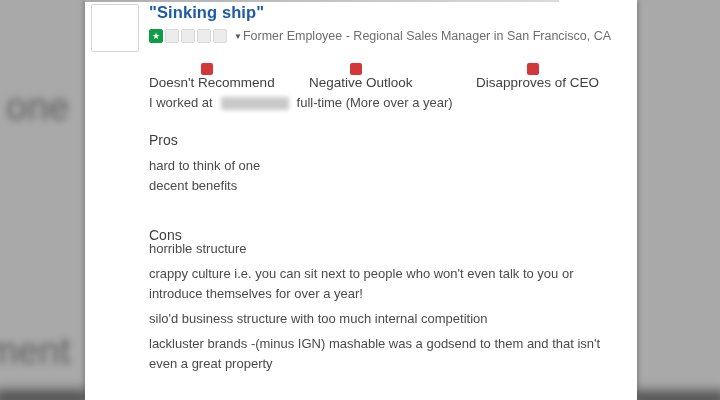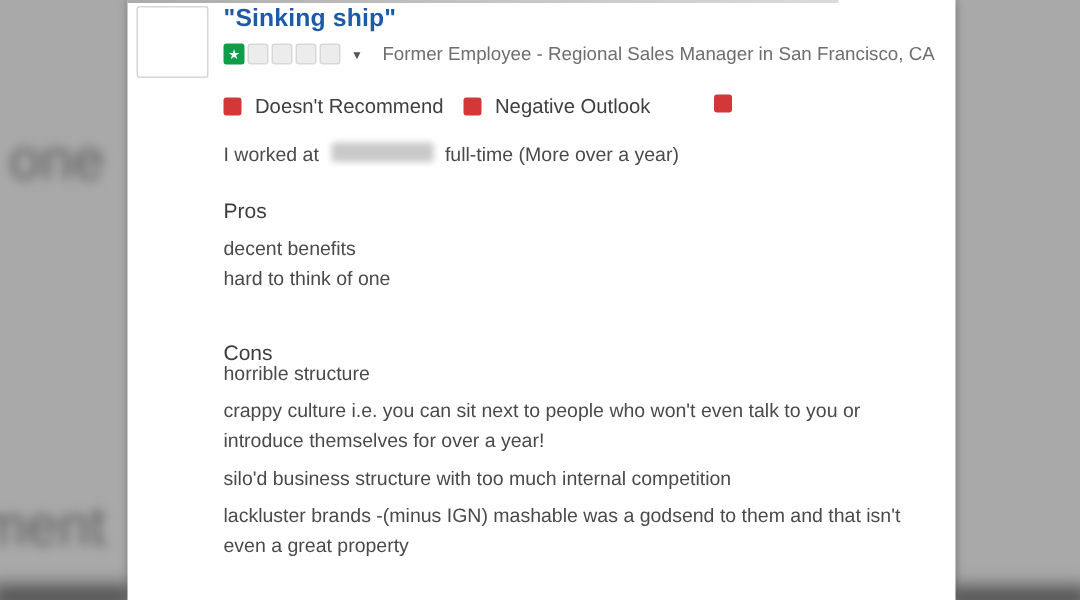--- a/index.html
+++ b/index.html
@@ -75,43 +75,43 @@
     border-color: #0f9d4a;
     color: #ffffff;
   }
   .caret {
     margin-left: 5px;
     font-size: 8px;
     color: #555555;
     cursor: pointer;
   }
   .subtitle {
-    margin-left: 13px;
+    margin-left: 1px;
     font-size: 12.5px;
     color: #6e6e6e;
     white-space: nowrap;
   }
   .badges { position: absolute; top: 63px; left: 0; width: 100%; height: 18px; }
   .badge {
     position: absolute; top: 0;
-    display: flex; align-items: center;
+    display: flex; align-items: center; flex-direction: column;
   }
   .badge-0 { left: 64px; }
   .badge-1 { left: 224px; }
   .badge-2 { left: 391px; }
   .badge-square {
     width: 12px; height: 12px;
     background: #d43737;
     border-radius: 2px;
     margin-right: 9px;
   }
   .badge-label { font-size: 13.5px; color: #3f3f3f; }
   .employment {
     position: absolute; left: 64px; top: 95px;
-    display: flex; align-items: flex-start;
+    display: flex; align-items: flex-end;
     font-size: 13px; color: #4a4a4a;
   }
   .redact {
     width: 68px; height: 13px;
     margin: 0 8px;
     background: #c9c9c9;
     border-radius: 2px;
     filter: blur(2px);
   }
   .section-heading {
@@ -163,33 +163,34 @@
     <div class="badge badge-0">
       <span class="badge-square"></span>
       <span class="badge-label">Doesn't Recommend</span>
     </div>
     <div class="badge badge-1">
       <span class="badge-square"></span>
       <span class="badge-label">Negative Outlook</span>
     </div>
     <div class="badge badge-2">
       <span class="badge-square"></span>
+      <span class="badge-label">Disapproves of CEO</span>
     </div>
   </div>
 
   <div class="employment">
     <span>I worked at</span>
     <span class="redact"></span>
     <span>full-time (More over a year)</span>
   </div>
 
   <div class="section-heading pros-heading">Pros</div>
   <div class="pros-list">
+    <div>hard to think of one</div>
     <div>decent benefits</div>
-    <div>hard to think of one</div>
   </div>
 
   <div class="section-heading cons-heading">Cons</div>
   <div class="cons-list">
     <p>horrible structure</p>
     <p>crappy culture i.e. you can sit next to people who won't even talk to you or introduce themselves for over a year!</p>
     <p>silo'd business structure with too much internal competition</p>
     <p>lackluster brands -(minus IGN) mashable was a godsend to them and that isn't even a great property</p>
   </div>
 </div>

